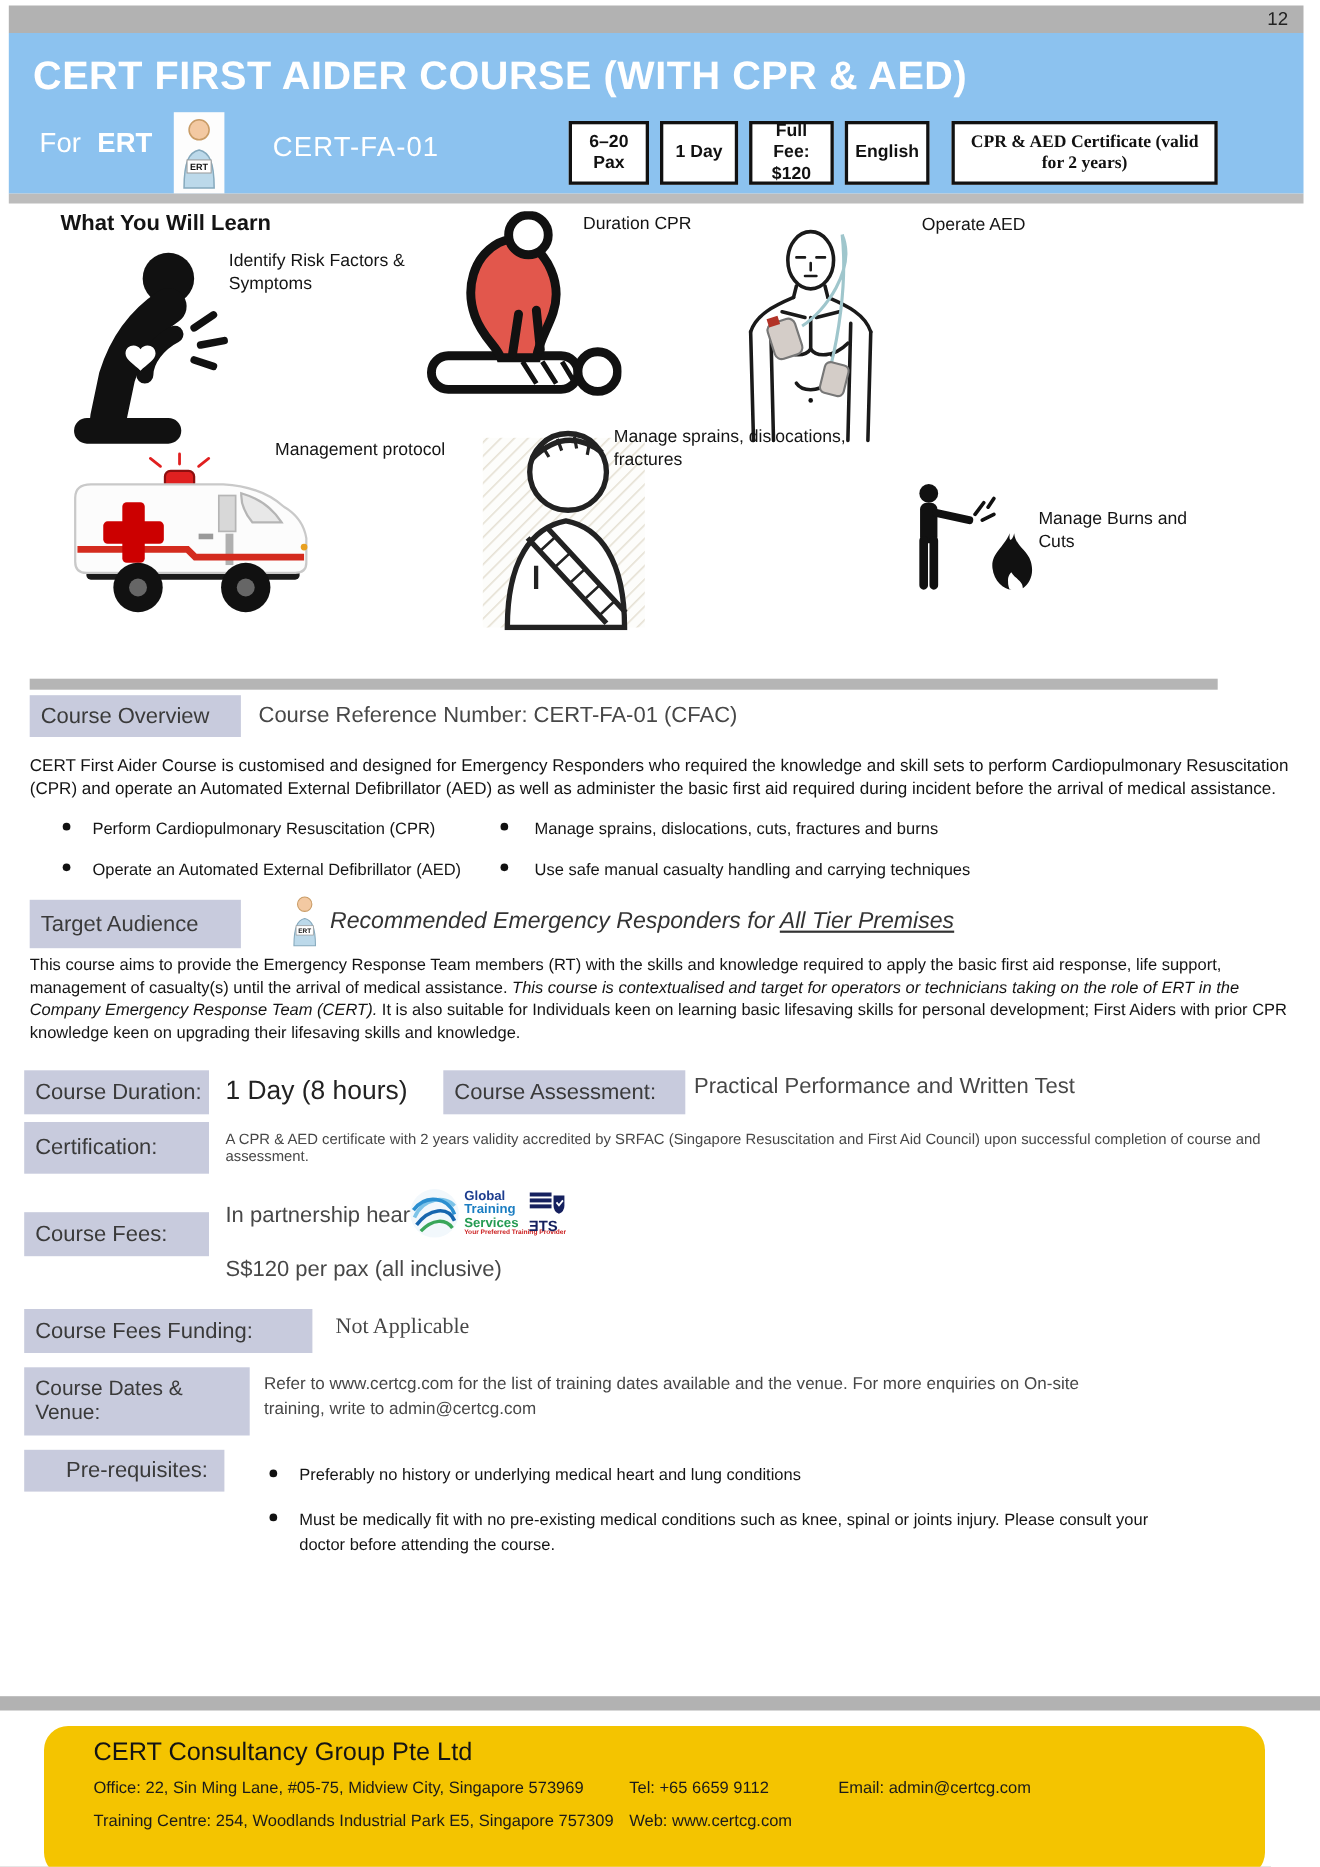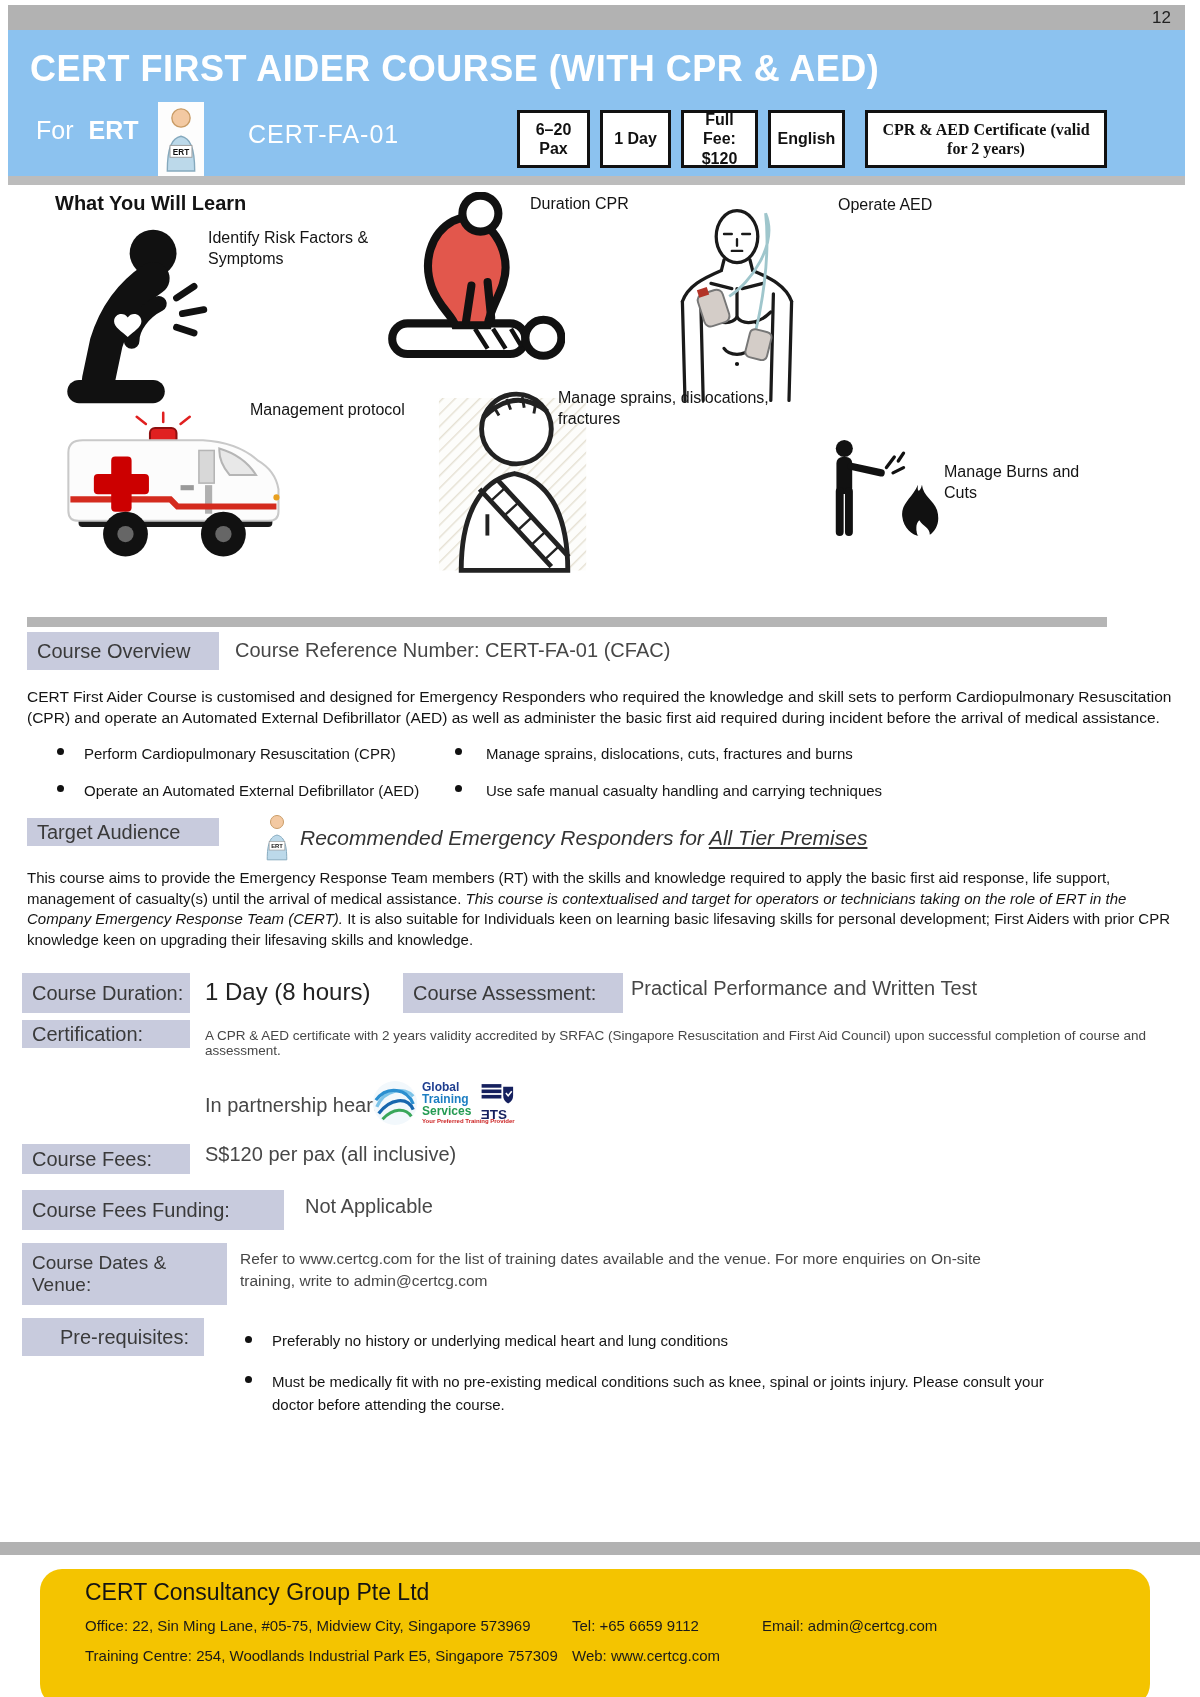--- a/index.html
+++ b/index.html
@@ -202,42 +202,42 @@
 
   <div class="abs bullet-dot" style="left:57px; top:748px;"></div>
   <div class="abs bullet-text" style="left:84px; top:744px; width:360px;">Perform Cardiopulmonary Resuscitation (CPR)</div>
   <div class="abs bullet-dot" style="left:455px; top:748px;"></div>
   <div class="abs bullet-text" style="left:486px; top:744px; width:430px;">Manage sprains, dislocations, cuts, fractures and burns</div>
   <div class="abs bullet-dot" style="left:57px; top:785px;"></div>
   <div class="abs bullet-text" style="left:84px; top:781px; width:360px;">Operate an Automated External Defibrillator (AED)</div>
   <div class="abs bullet-dot" style="left:455px; top:785px;"></div>
   <div class="abs bullet-text" style="left:486px; top:781px; width:430px;">Use safe manual casualty handling and carrying techniques</div>
 
-  <div class="abs label-box" style="left:27px; top:818px; width:192px; height:28px;">Target Audience</div>
+  <div class="abs label-box" style="left:27px; top:818px; width:192px; height:44px;">Target Audience</div>
   <div class="abs" style="left:262px; top:812px;">
     <svg width="30" height="50" viewBox="0 0 46 74">
       <circle cx="23" cy="14" r="10" fill="#f3c9a2" stroke="#c99c66" stroke-width="1.5"></circle>
       <path d="M8 72 C8 46 13 36 23 34 C33 36 38 46 38 72 Z" fill="#bcd9ea" stroke="#85a9bd" stroke-width="1.5"></path>
       <rect x="11" y="44" width="24" height="13" fill="#fff" stroke="#999"></rect>
       <text x="23" y="54" text-anchor="middle" font-size="9" font-weight="bold" fill="#111">ERT</text>
     </svg>
   </div>
   <div class="abs tagline" style="left:300px; top:826px;">
     <span>Recommended Emergency Responders for </span><u>All Tier Premises</u>
   </div>
   <div class="abs para" style="left:27px; top:868px; width:1150px; font-size:15px;">
     <span>This course aims to provide the Emergency Response Team members (RT) with the skills and knowledge required to apply the basic first aid response, life support, management of casualty(s) until the arrival of medical assistance. </span><i>This course is contextualised and target for operators or technicians taking on the role of ERT in the Company Emergency Response Team (CERT).</i><span>  It is also suitable for Individuals keen on learning basic lifesaving skills for personal development; First Aiders with prior CPR knowledge keen on upgrading their lifesaving skills and knowledge.</span>
   </div>
 
   <div class="abs label-box" style="left:22px; top:973px; width:168px; height:40px;">Course Duration:</div>
   <div class="abs value-20" style="left:205px; top:978px;">1 Day (8 hours)</div>
   <div class="abs label-box" style="left:403px; top:973px; width:220px; height:40px;">Course Assessment:</div>
   <div class="abs value-20t" style="left:631px; top:977px;">Practical Performance and Written Test</div>
 
-  <div class="abs label-box" style="left:22px; top:1020px; width:168px; height:28px;">Certification:</div>
+  <div class="abs label-box" style="left:22px; top:1020px; width:168px; height:47px;">Certification:</div>
   <div class="abs thin-text" style="left:205px; top:1028px; width:985px; font-size:13.5px;">A CPR &amp; AED certificate with 2 years validity accredited by SRFAC (Singapore Resuscitation and First Aid Council) upon successful completion of course and assessment.</div>
 
   <div class="abs value-20t" style="left:205px; top:1094px;">In partnership heart</div>
   <div class="abs" style="left:372px; top:1080px;">
     <svg width="46" height="46" viewBox="0 0 48 48">
       <circle cx="24" cy="24" r="23" fill="#f2f8fc"></circle>
       <path d="M5 28 C13 9 35 7 43 17" stroke="#7cc3e8" stroke-width="3.4" fill="none"></path>
       <path d="M4 21 C16 5 37 9 43 25" stroke="#2b8fd0" stroke-width="3.4" fill="none"></path>
       <path d="M7 35 C19 19 37 17 43 31" stroke="#1766ae" stroke-width="3.4" fill="none"></path>
       <path d="M11 41 C22 29 35 29 41 38" stroke="#3aa75a" stroke-width="3.2" fill="none"></path>
@@ -253,25 +253,25 @@
     <svg width="36" height="42" viewBox="0 0 40 46">
       <rect x="4" y="2" width="22" height="4" fill="#15205e"></rect>
       <rect x="4" y="8" width="22" height="4" fill="#15205e"></rect>
       <rect x="4" y="14" width="22" height="4" fill="#15205e"></rect>
       <path d="M28 5 L39 5 L39 15 Q39 21 33.5 23.5 Q28 21 28 15 Z" fill="#15205e"></path>
       <path d="M31 12 l2.5 3 4 -5" stroke="#fff" stroke-width="1.8" fill="none"></path>
       <text x="3" y="41" font-size="15" font-weight="bold" fill="#15205e">ƎTS</text>
     </svg>
   </div>
 
-  <div class="abs label-box" style="left:22px; top:1144px; width:168px; height:30px;">Course Fees:</div>
+  <div class="abs label-box" style="left:22px; top:1102px; width:168px; height:40px;">Course Fees:</div>
   <div class="abs value-20t" style="left:205px; top:1143px;">S$120 per pax (all inclusive)</div>
 
   <div class="abs label-box" style="left:22px; top:1190px; width:262px; height:40px;">Course Fees Funding:</div>
-  <div class="abs value-20t" style="left:305px; top:1195px;">Not Applicable</div>
+  <div class="abs value-20t" style="left:305px; top:1195px;font-family:Liberation Serif, serif;">Not Applicable</div>
 
   <div class="abs label-box" style="left:22px; top:1243px; width:205px; height:62px; font-size:19px;">Course Dates &amp; Venue:</div>
   <div class="abs thin-text" style="left:240px; top:1248px; width:800px; font-size:15.5px; line-height:1.45;">Refer to www.certcg.com for the list of training dates available and the venue. For more enquiries on On-site training, write to admin@certcg.com</div>
 
   <div class="abs label-box" style="left:22px; top:1318px; width:182px; height:38px;padding-left:38px;">Pre-requisites:</div>
   <div class="abs bullet-dot" style="left:245px; top:1336px;"></div>
   <div class="abs bullet-text thin-text" style="left:272px; top:1331px; width:700px;">Preferably no history or underlying medical heart and lung conditions</div>
   <div class="abs bullet-dot" style="left:245px; top:1376px;"></div>
   <div class="abs bullet-text thin-text" style="left:272px; top:1371px; width:790px; line-height:1.5;">Must be medically fit with no pre-existing medical conditions such as knee, spinal or joints injury. Please consult your doctor before attending the course.</div>
 

